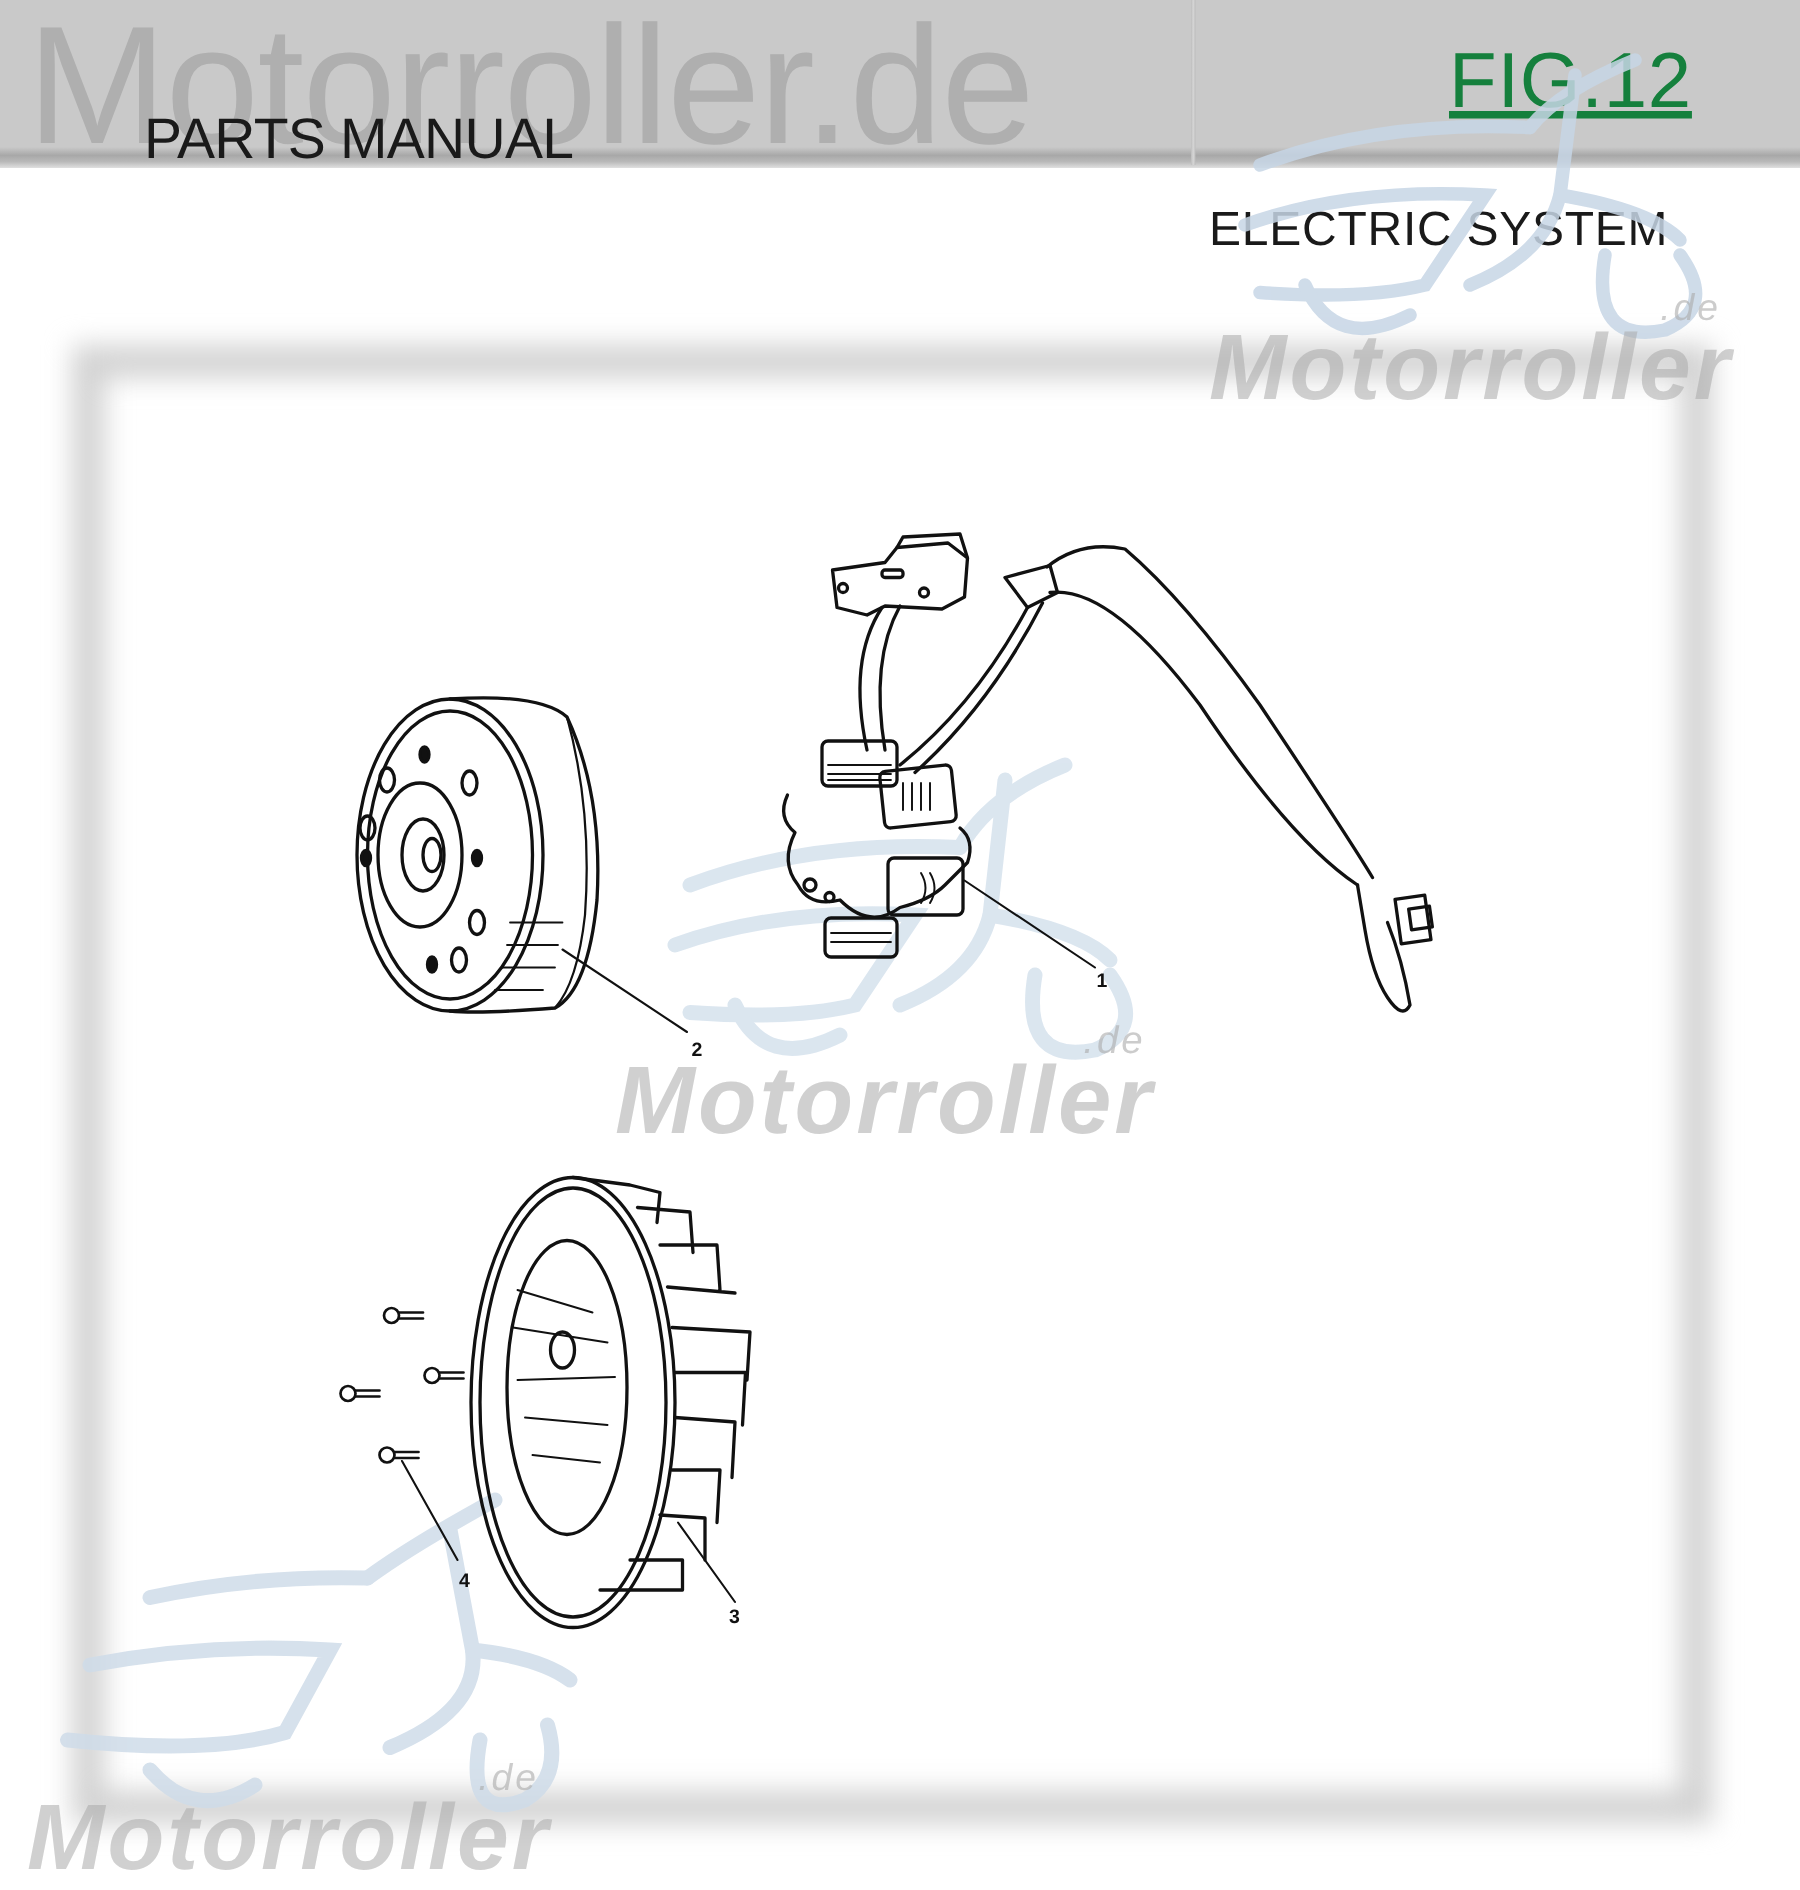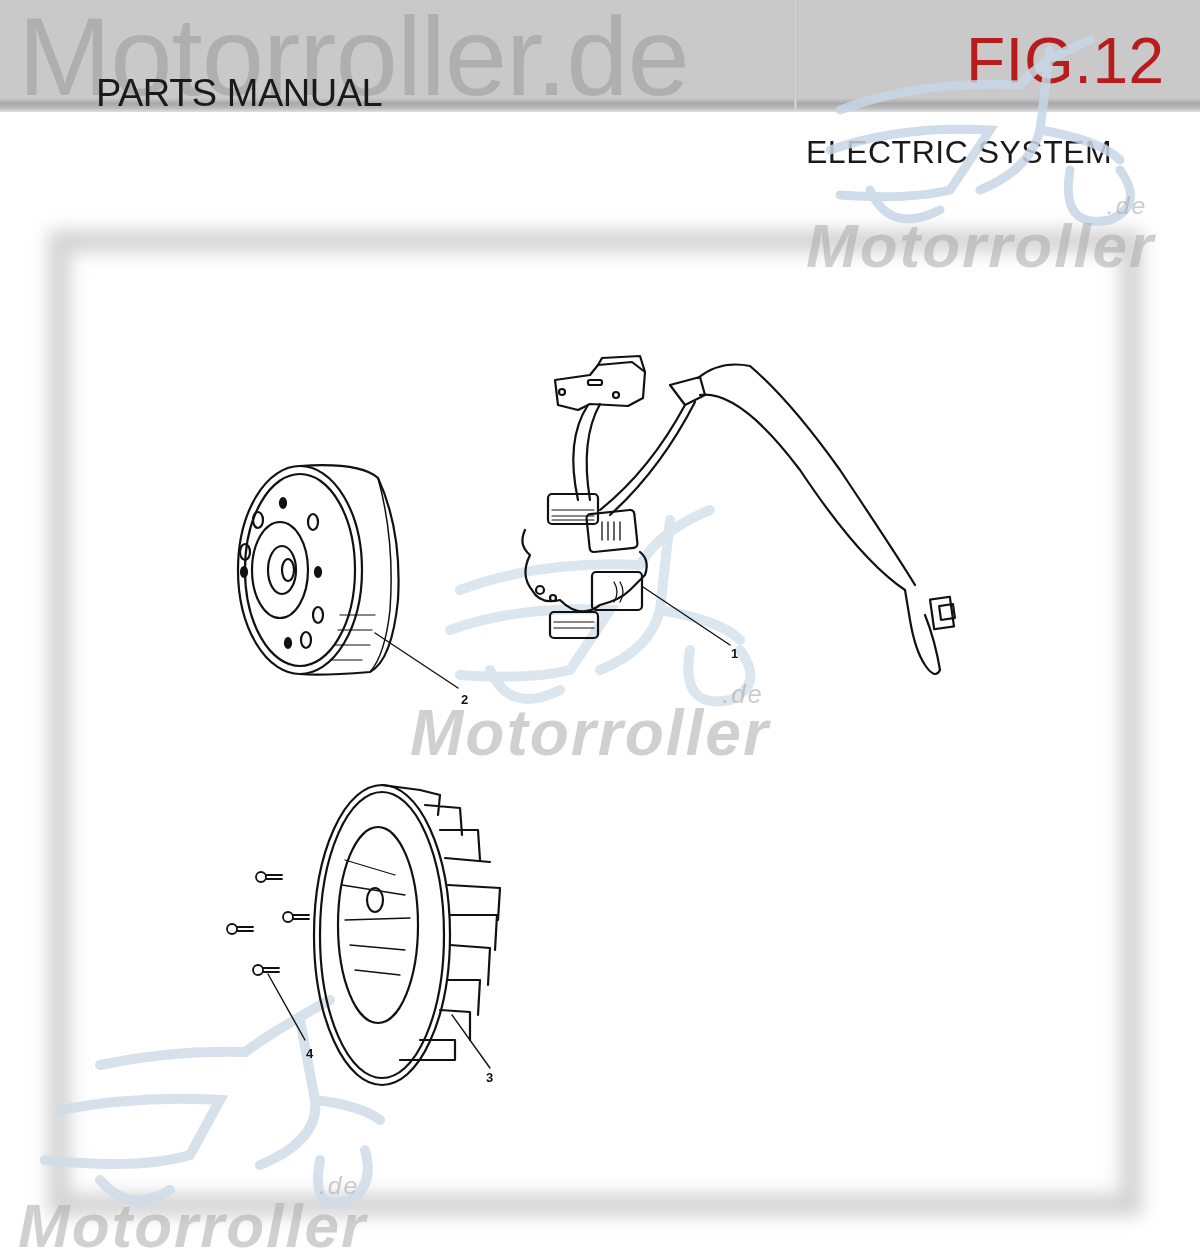--- a/index.html
+++ b/index.html
@@ -2,21 +2,21 @@
 <html><head>
 <meta charset="utf-8">
 <style>
   html, body { margin:0; padding:0; }
   body { width:1200px; height:1260px; position:relative; overflow:hidden; background:#ffffff; font-family:"Liberation Sans", sans-serif; }
   .header-band { position:absolute; left:0; top:0; width:1200px; height:100px; background:#c9c9c9; }
   .header-rule { position:absolute; left:0; top:98px; width:1200px; height:14px; background:linear-gradient(#c9c9c9,#a8a8a8 40%,#b9b9b9 70%,#e0e0e0); }
   .header-divider { position:absolute; left:794px; top:0; width:3px; height:110px; background:linear-gradient(90deg,#bdbdbd,#d6d6d6,#bdbdbd); }
   .wm-header { position:absolute; left:18px; top:-8px; font-size:112px; color:rgba(120,120,120,0.33); letter-spacing:-1px; white-space:nowrap; }
   .title-left { position:absolute; left:96px; top:38px; font-size:38px; color:#1a1a1a; letter-spacing:-0.5px;margin-top:34px; }
-  .title-right { position:absolute; left:966px; top:24px; font-size:64px; color:#b91c1c; letter-spacing:0.5px; }
+  .title-right { position:absolute; left:966px; top:24px; font-size:52px; color:#15803d; letter-spacing:0.5px;text-decoration:underline; }
   .subtitle { position:absolute; left:806px; top:134px; font-size:32px; color:#1a1a1a; letter-spacing:0.5px; }
   .frame { position:absolute; left:48px; top:230px; width:1094px; height:986px; border:22px solid #d2d2d2; box-sizing:border-box; filter:blur(9px); }
   .wm-logo { position:absolute; font-style:italic; font-weight:bold; color:rgba(170,170,170,0.55); white-space:nowrap; letter-spacing:2px; }
   .wm-logo .de { position:absolute; font-size:0.4em; font-weight:normal; color:rgba(170,170,170,0.6); }
   .scooter { position:absolute; }
   .callout { position:absolute; font-size:13px; font-weight:bold; color:#111; }
   .drawing { position:absolute; left:0; top:0; }
 </style>
 </head>
 <body>

